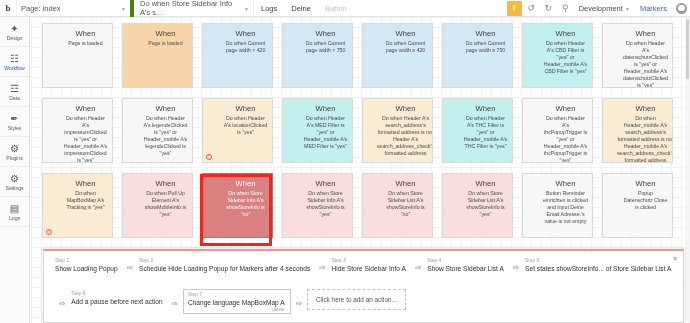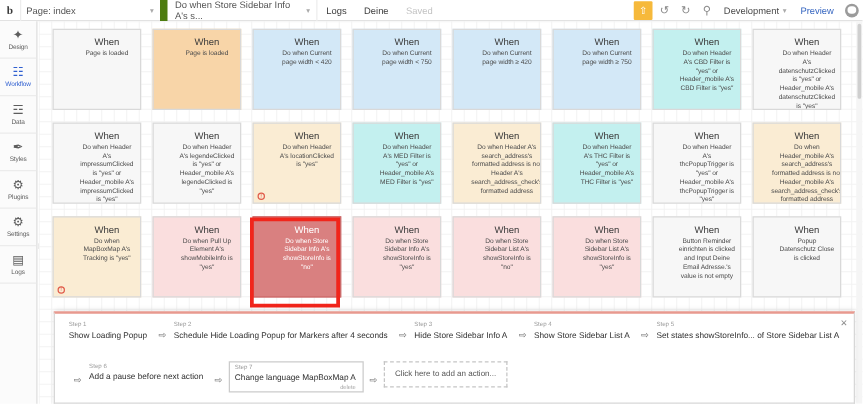--- a/index.html
+++ b/index.html
@@ -24,21 +24,21 @@
     width: 16px; height: 17px;
     display: flex; align-items: center; justify-content: center;
     font-weight: bold; font-size: 9px; color: #3b3b3b;
     font-family: "Liberation Serif", serif;
   }
   .page-select {
     display: flex; align-items: center;
     width: 118px; height: 17px;
     padding-left: 4px;
     border-left: 1px solid #ededed;
-    border-right: 6px solid #4d7c0f;
+    border-right: 4px solid #4d7c0f;
     color: #555; font-size: 7.5px;
     justify-content: space-between;
     padding-right: 5px;
   }
   .wf-select {
     display: flex; align-items: center;
     width: 120px; height: 17px;
     padding-left: 6px; padding-right: 5px;
     color: #555; font-size: 7.5px;
     justify-content: space-between;
@@ -185,31 +185,31 @@
   <div class="page-select">
     <span>Page: index</span>
     <span class="caret">▾</span>
   </div>
   <div class="wf-select">
     <span>Do when Store Sidebar Info A's s...</span>
     <span class="caret">▾</span>
   </div>
   <div class="topbar-link">Logs</div>
   <div class="topbar-link">Deine</div>
-  <div class="topbar-link muted">Saved</div>
+  <div class="topbar-link muted">Button</div>
   <div class="topbar-right">
     <div class="upgrade-btn">⇧</div>
     <div class="icon-btn">↺</div>
     <div class="icon-btn">↻</div>
     <div class="icon-btn">⚲</div>
     <div class="dev-select">
       <span>Development</span>
       <span class="caret">▾</span>
     </div>
-    <div class="preview-link">Preview</div>
+    <div class="preview-link">Markers</div>
     <div class="avatar-circle"></div>
   </div>
 </div>
 
 <div class="sidebar" id="sidebar">
     <div class="sb-item">
       <div class="sb-ic">✦</div>
       <div class="sb-lb">Design</div>
     </div>
     <div class="sb-item active">

